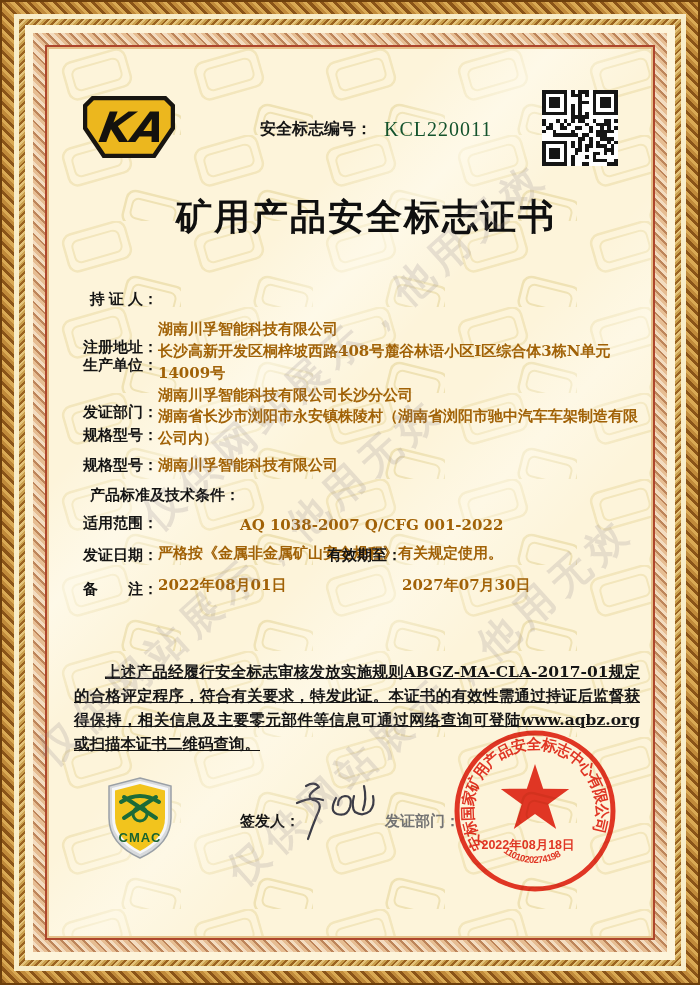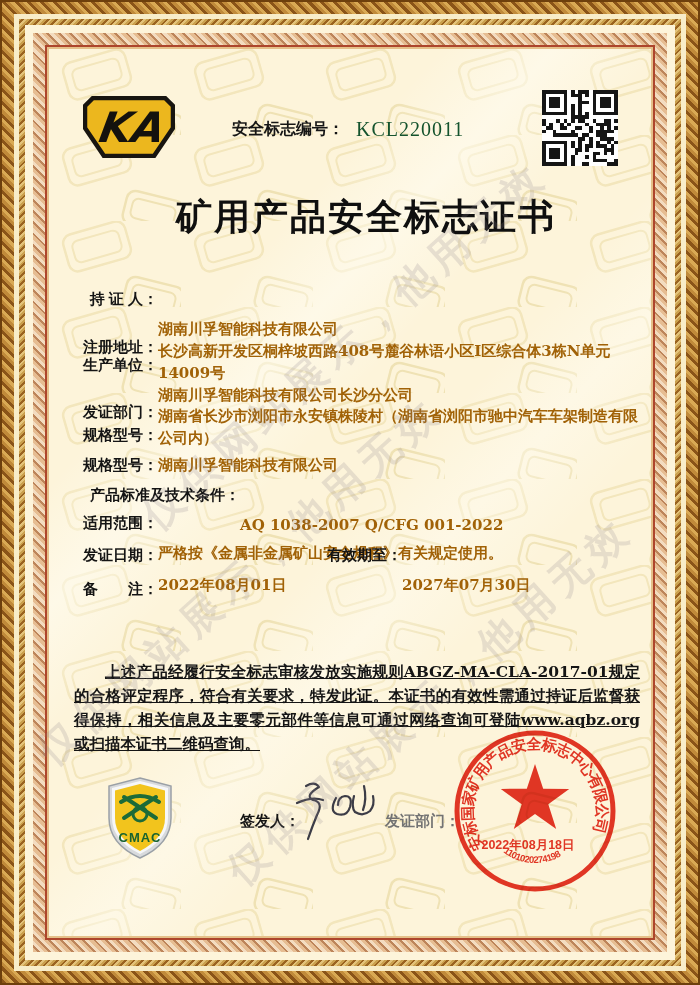--- a/index.html
+++ b/index.html
@@ -21,21 +21,21 @@
   #pattern-layer{position:absolute;inset:49px;z-index:1;pointer-events:none;}
   #streaks{position:absolute;inset:49px;z-index:2;pointer-events:none;
       background:linear-gradient(132deg,rgba(255,253,243,0) 28%,rgba(255,253,243,.55) 36%,rgba(255,253,243,0) 44%,
                  rgba(255,253,243,0) 52%,rgba(255,253,243,.45) 60%,rgba(255,253,243,0) 68%);}
   
   .wm{position:absolute;white-space:nowrap;z-index:20;pointer-events:none;
       font:700 40px "Liberation Sans",sans-serif;letter-spacing:8px;
       color:rgba(138,128,142,.20);transform:translate(-50%,-50%) rotate(-42deg);}
   
   #ka-badge{position:absolute;left:83px;top:96px;z-index:10;}
-  .serial{position:absolute;left:232px;top:118px;z-index:10;display:flex;align-items:center;gap:12px;}
+  .serial{position:absolute;left:260px;top:118px;z-index:10;display:flex;align-items:center;gap:12px;}
   .serial-label{font:700 16px/22px "Liberation Sans",sans-serif;color:#151515;}
   .serial-value{font:400 20px/22px "Liberation Serif",serif;letter-spacing:1px;color:#14532d;}
   #qr{position:absolute;left:542px;top:90px;z-index:10;}
   .title{position:absolute;left:16px;top:194px;width:700px;text-align:center;z-index:10;
       font:900 36px/46px "Liberation Sans",sans-serif;letter-spacing:2px;color:#0f0f0f;}
   
   #fields{position:absolute;left:72px;top:280px;width:566px;z-index:10;}
   .row{position:absolute;left:0;width:566px;display:flex;align-items:flex-start;}
   .flabel{flex:0 0 86px;font:700 15px/22px "Liberation Sans",sans-serif;color:#141414;white-space:pre;text-align:right;}
   .fvalue{font:700 15px/22px "DejaVu Serif",serif;color:#a16207;margin-top:30px;}

